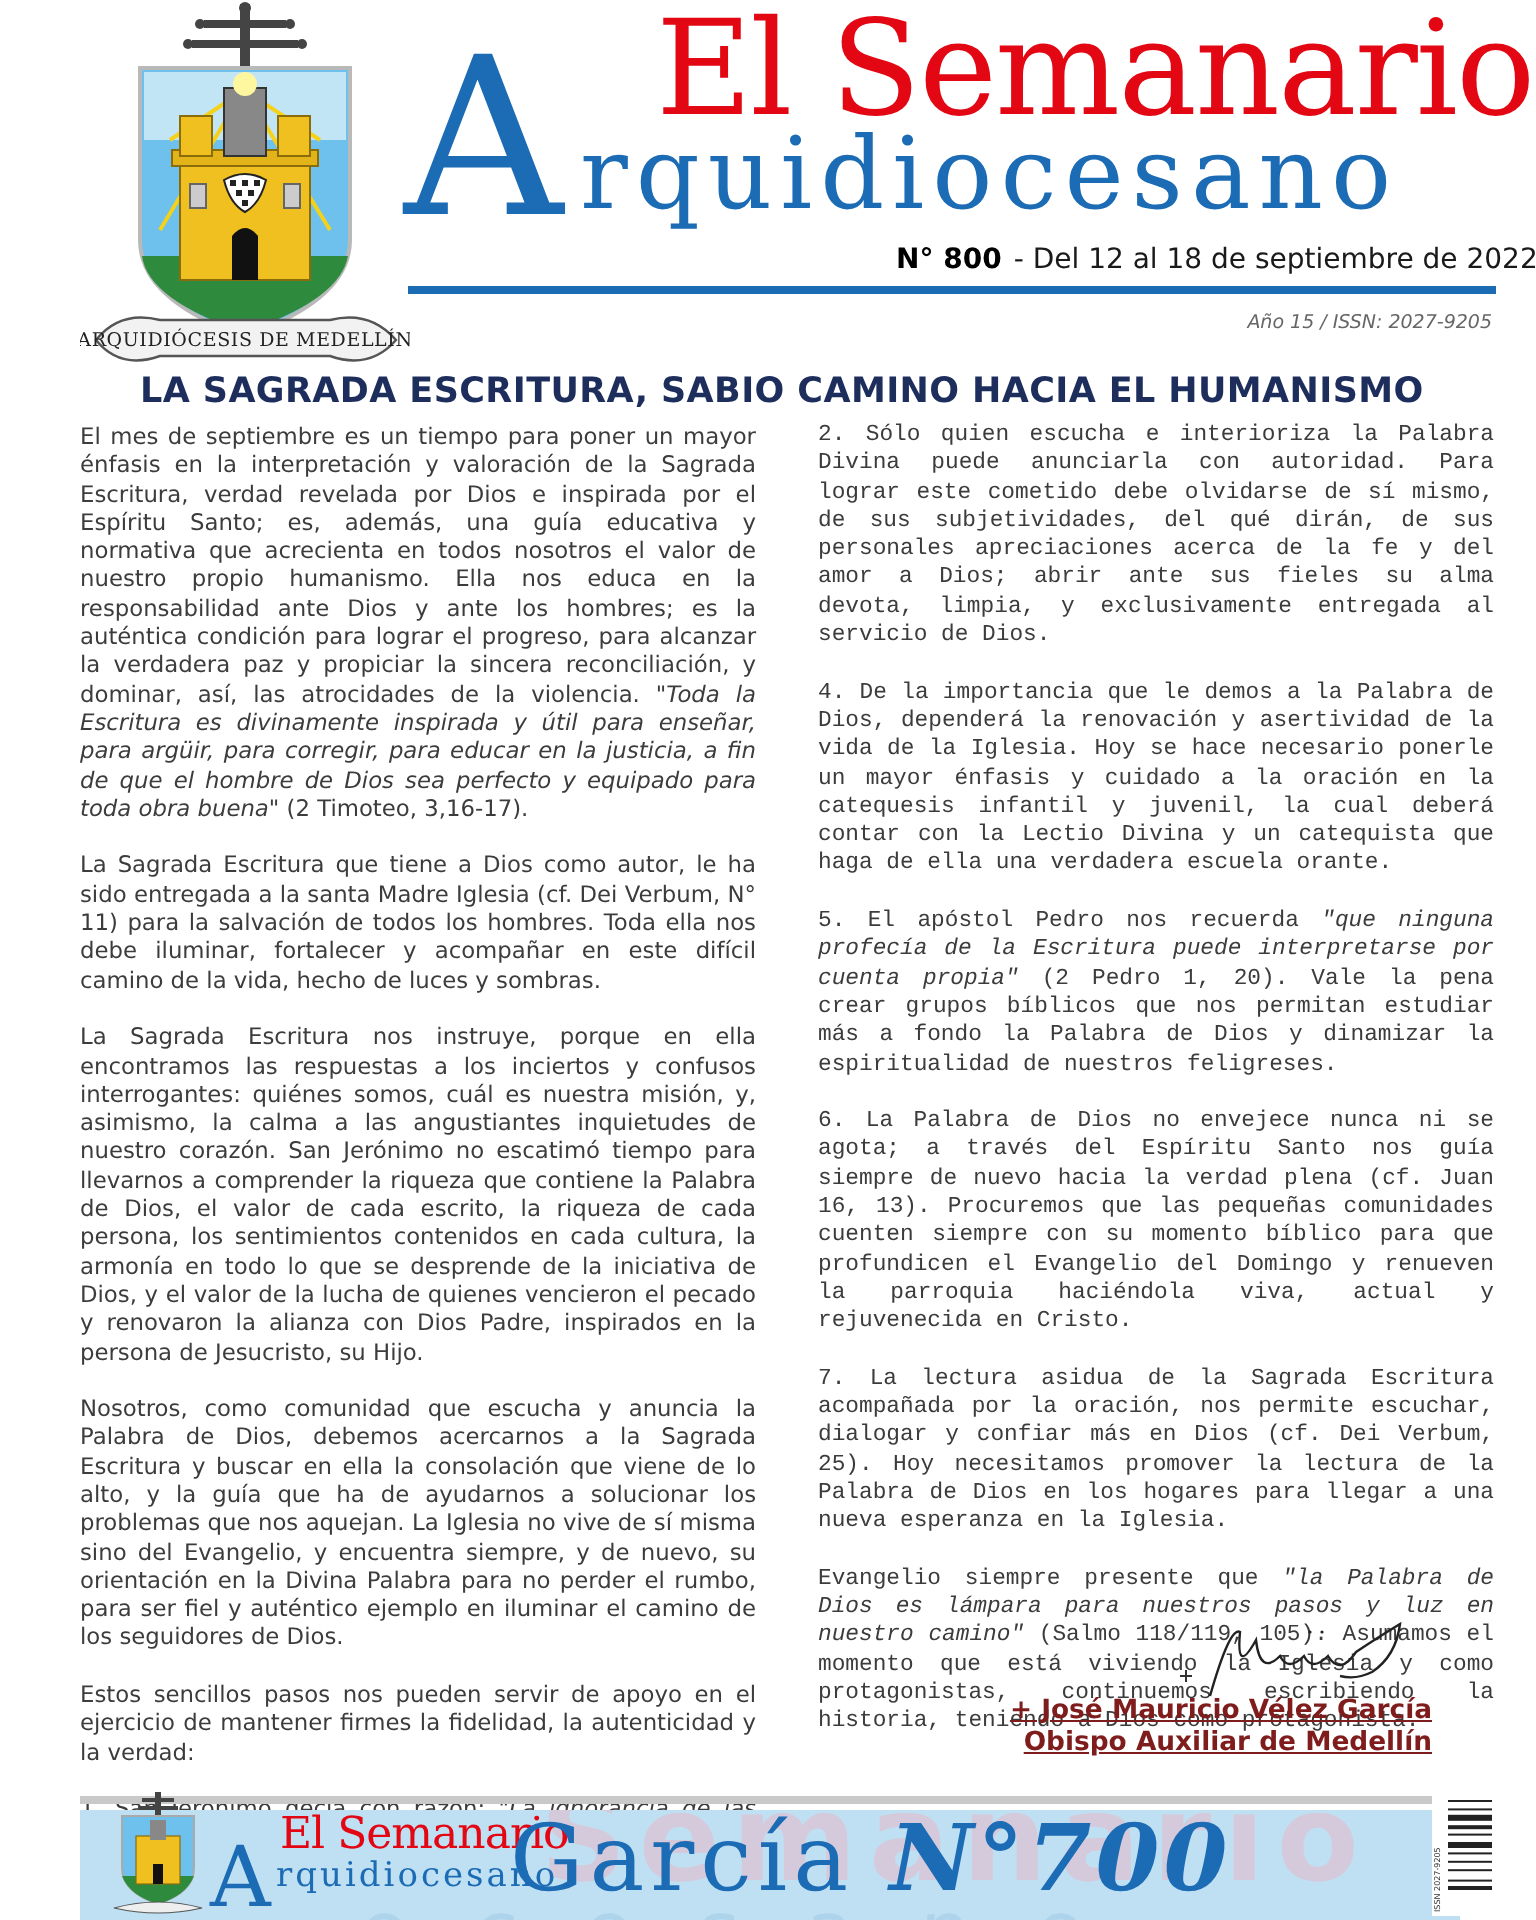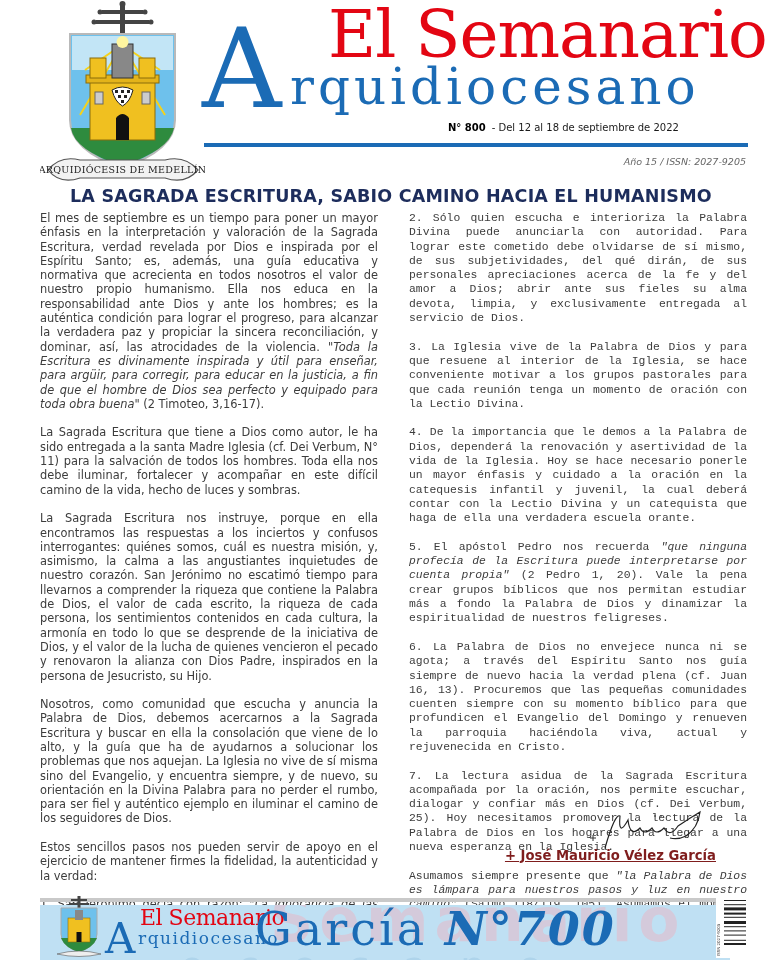--- a/index.html
+++ b/index.html
@@ -3,21 +3,21 @@
 <meta charset="utf-8">
 <style>
   html, body { margin: 0; padding: 0; background: #ffffff; }
   body { width: 768px; height: 960px; position: relative; overflow: hidden; font-family: "DejaVu Sans", sans-serif; color: #3a3a3a; }
 
   
   .crest { position: absolute; left: 40px; top: 0; width: 165px; height: 190px; }
   .title-el { position: absolute; left: 328px; top: 2px; font-family: "DejaVu Serif", serif; color: #e30613; font-size: 66px; line-height: 1; letter-spacing: -1px; white-space: nowrap; }
   .title-big-a { position: absolute; left: 202px; top: 14px; font-family: "DejaVu Serif", serif; color: #1b6bb5; font-size: 110px; line-height: 1; }
   .title-arq { position: absolute; left: 290px; top: 62px; font-family: "DejaVu Serif", serif; color: #1b6bb5; font-size: 50px; line-height: 1; letter-spacing: 4px; white-space: nowrap; }
-  .issue-line { position: absolute; left: 448px; top: 122px; font-family: "DejaVu Sans", sans-serif; font-size: 10px; color: #1a1a1a; white-space: nowrap; }
+  .issue-line { position: absolute; left: 448px; top: 122px; font-family: "DejaVu Sans", sans-serif; font-size: 14px; color: #1a1a1a; white-space: nowrap; }
   .issue-line b { font-weight: bold; color: #000; margin-right: 6px; }
   .mast-rule { position: absolute; left: 204px; top: 143px; width: 544px; height: 4px; background: #1b6bb5; }
   .issn-top { position: absolute; right: 22px; top: 156px; font-size: 9.5px; color: #666; font-style: italic; }
 
   
   .headline { position: absolute; left: 70px; top: 186px; width: 700px; font-family: "DejaVu Sans", sans-serif; font-weight: bold; font-size: 17.5px; color: #1d2d5c; letter-spacing: 0.2px; white-space: nowrap; }
 
   
   .col { position: absolute; top: 211px; font-family: "DejaVu Sans", sans-serif; font-size: 11.4px; line-height: 14.3px; color: #3c3c3c; text-align: justify; }
   .col-left { left: 40px; width: 338px; }
@@ -106,36 +106,36 @@
 <div class="col col-left" id="col-left">
     <p><span>El mes de septiembre es un tiempo para poner un mayor énfasis en la interpretación y valoración de la Sagrada Escritura, verdad revelada por Dios e inspirada por el Espíritu Santo; es, además, una guía educativa y normativa que acrecienta en todos nosotros el valor de nuestro propio humanismo. Ella nos educa en la responsabilidad ante Dios y ante los hombres; es la auténtica condición para lograr el progreso, para alcanzar la verdadera paz y propiciar la sincera reconciliación, y dominar, así, las atrocidades de la violencia. </span><i>"Toda la Escritura es divinamente inspirada y útil para enseñar, para argüir, para corregir, para educar en la justicia, a fin de que el hombre de Dios sea perfecto y equipado para toda obra buena"</i><span> (2 Timoteo, 3,16-17).</span></p>
     <p><span>La Sagrada Escritura que tiene a Dios como autor, le ha sido entregada a la santa Madre Iglesia (cf. Dei Verbum, N° 11) para la salvación de todos los hombres. Toda ella nos debe iluminar, fortalecer y acompañar en este difícil camino de la vida, hecho de luces y sombras.</span></p>
     <p><span>La Sagrada Escritura nos instruye, porque en ella encontramos las respuestas a los inciertos y confusos interrogantes: quiénes somos, cuál es nuestra misión, y, asimismo, la calma a las angustiantes inquietudes de nuestro corazón. San Jerónimo no escatimó tiempo para llevarnos a comprender la riqueza que contiene la Palabra de Dios, el valor de cada escrito, la riqueza de cada persona, los sentimientos contenidos en cada cultura, la armonía en todo lo que se desprende de la iniciativa de Dios, y el valor de la lucha de quienes vencieron el pecado y renovaron la alianza con Dios Padre, inspirados en la persona de Jesucristo, su Hijo.</span></p>
     <p><span>Nosotros, como comunidad que escucha y anuncia la Palabra de Dios, debemos acercarnos a la Sagrada Escritura y buscar en ella la consolación que viene de lo alto, y la guía que ha de ayudarnos a solucionar los problemas que nos aquejan. La Iglesia no vive de sí misma sino del Evangelio, y encuentra siempre, y de nuevo, su orientación en la Divina Palabra para no perder el rumbo, para ser fiel y auténtico ejemplo en iluminar el camino de los seguidores de Dios.</span></p>
     <p><span>Estos sencillos pasos nos pueden servir de apoyo en el ejercicio de mantener firmes la fidelidad, la autenticidad y la verdad:</span></p>
     <p><span>1. San Jerónimo decía con razón: </span><i>"La ignorancia de las Escrituras es ignorancia de Cristo".</i><span> Sería conveniente crear pequeñas comunidades sacerdotales que nos permitan profundizar la Palabra de Dios a través de la Lectio Divina y garantizar una clara, seria y convincente homilía en el día del Señor.</span></p>
   </div>
 <div class="col col-right" id="col-right">
     <p><span>2. Sólo quien escucha e interioriza la Palabra Divina puede anunciarla con autoridad. Para lograr este cometido debe olvidarse de sí mismo, de sus subjetividades, del qué dirán, de sus personales apreciaciones acerca de la fe y del amor a Dios; abrir ante sus fieles su alma devota, limpia, y exclusivamente entregada al servicio de Dios.</span></p>
-    <p><span>3. La Iglesia vive de la Palabra de Dios y para que resuene al interior de la Iglesia, se hace conveniente motivar a los grupos pastorales para que cada reunión tenga un momento de oración con la Lectio Divina.</span></p>
     <p><span>4. De la importancia que le demos a la Palabra de Dios, dependerá la renovación y asertividad de la vida de la Iglesia. Hoy se hace necesario ponerle un mayor énfasis y cuidado a la oración en la catequesis infantil y juvenil, la cual deberá contar con la Lectio Divina y un catequista que haga de ella una verdadera escuela orante.</span></p>
     <p><span>5. El apóstol Pedro nos recuerda </span><i>"que ninguna profecía de la Escritura puede interpretarse por cuenta propia"</i><span> (2 Pedro 1, 20). Vale la pena crear grupos bíblicos que nos permitan estudiar más a fondo la Palabra de Dios y dinamizar la espiritualidad de nuestros feligreses.</span></p>
     <p><span>6. La Palabra de Dios no envejece nunca ni se agota; a través del Espíritu Santo nos guía siempre de nuevo hacia la verdad plena (cf. Juan 16, 13). Procuremos que las pequeñas comunidades cuenten siempre con su momento bíblico para que profundicen el Evangelio del Domingo y renueven la parroquia haciéndola viva, actual y rejuvenecida en Cristo.</span></p>
     <p><span>7. La lectura asidua de la Sagrada Escritura acompañada por la oración, nos permite escuchar, dialogar y confiar más en Dios (cf. Dei Verbum, 25). Hoy necesitamos promover la lectura de la Palabra de Dios en los hogares para llegar a una nueva esperanza en la Iglesia.</span></p>
-    <p><span>Asumamos siempre presente que </span><i>"la Palabra de Dios es lámpara para nuestros pasos y luz en nuestro camino"</i><span> (Salmo 118/119, 105). Asumamos el momento que está viviendo la Iglesia y como protagonistas, continuemos escribiendo la historia, teniendo a Dios como protagonista.</span></p>
+    <p><span>Evangelio siempre presente que </span><i>"la Palabra de Dios es lámpara para nuestros pasos y luz en nuestro camino"</i><span> (Salmo 118/119, 105). Asumamos el momento que está viviendo la Iglesia y como protagonistas, continuemos escribiendo la historia, teniendo a Dios como protagonista.</span></p>
   </div>
 
 <svg class="sig-script" viewBox="0 0 150 44">
   <path d="M30 30 l6 0 M33 27 l0 6" stroke="#333" stroke-width="1" fill="none"></path>
   <path d="M45 40 Q55 5 60 8 Q58 30 68 12 Q70 30 80 20 Q84 28 92 20 Q96 28 104 20 Q110 30 118 18 Q130 10 140 4 Q138 20 126 28 Q118 32 110 30" stroke="#222" stroke-width="1.2" fill="none"></path>
   <circle cx="95" cy="8" r="0.8" fill="#222"></circle>
     <circle cx="101" cy="8" r="0.8" fill="#222"></circle>
 </svg>
 <div class="sig-name">
   <div>+ José Mauricio Vélez García</div>
+  <div>Obispo Auxiliar de Medellín</div>
 </div>
 
 <div class="footer-grey"></div>
 <div class="footer-band">
   <div class="footer-ghost">Semanario</div>
   <div class="footer-ghost2">o c e s a n o</div>
 </div>
 <svg class="footer-crest" viewBox="0 0 48 62">
   <rect x="22.5" y="0" width="3" height="12" fill="#444"></rect>
   <rect x="16" y="3" width="16" height="2" fill="#444"></rect>

